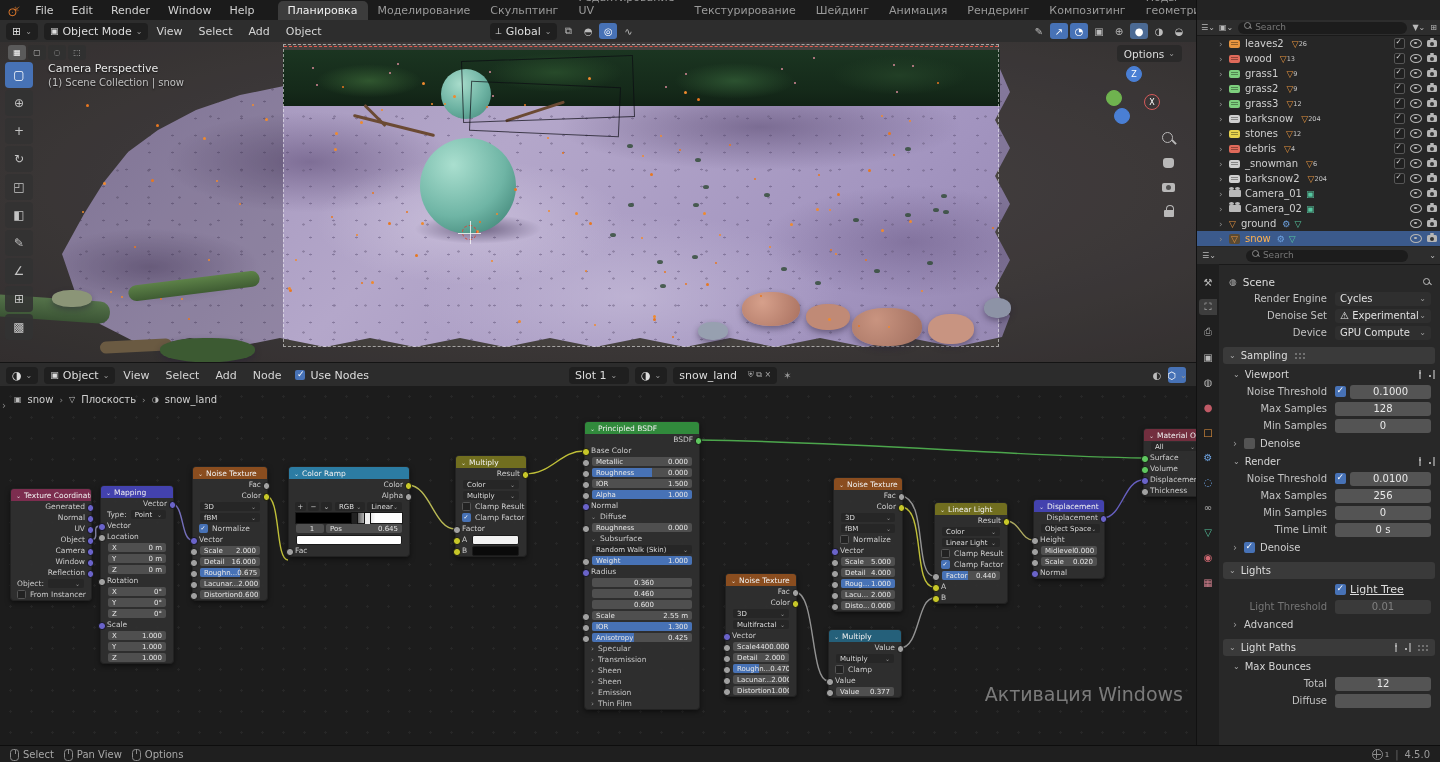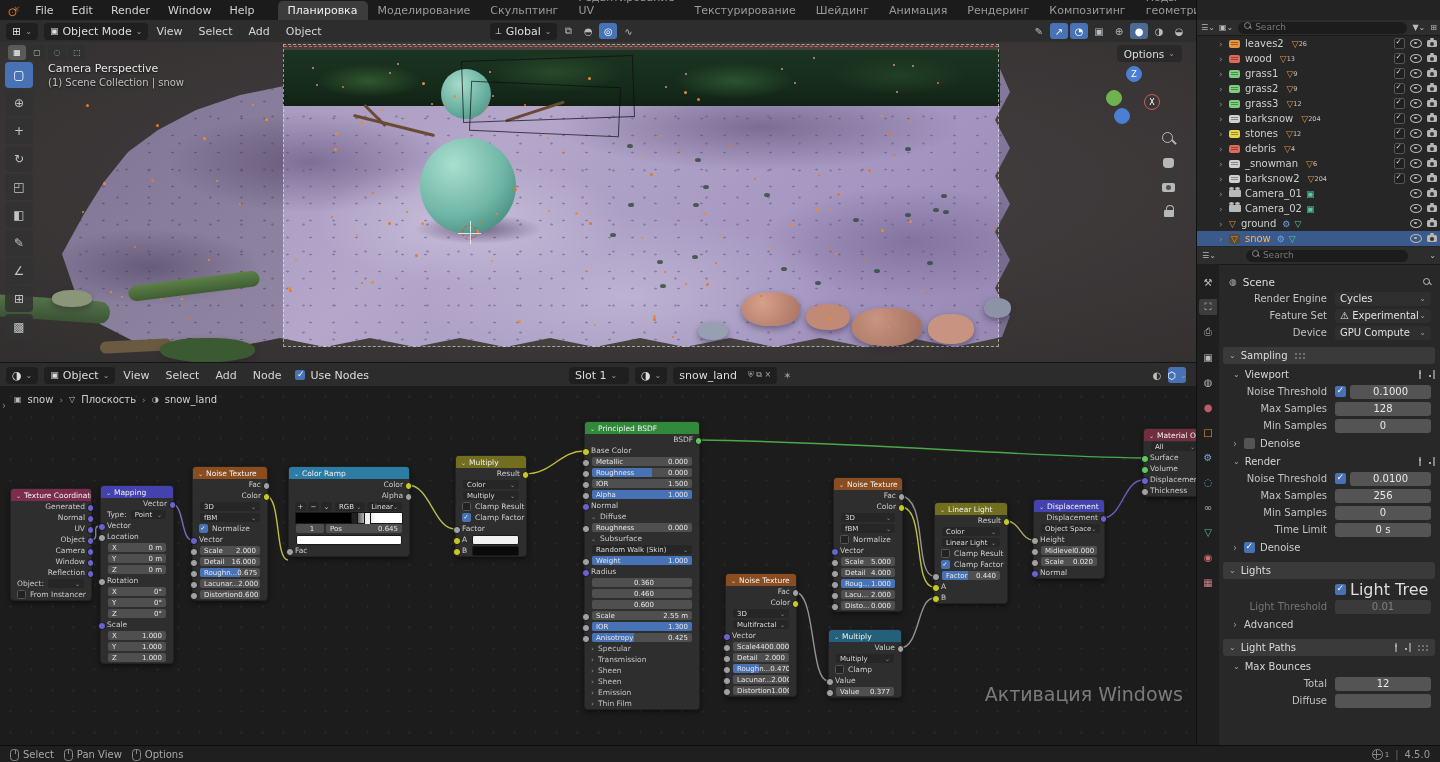--- a/index.html
+++ b/index.html
@@ -1192,21 +1192,21 @@
           <span class="pin"></span>
         </div>
         <div id="prows">
             <div class="prow">
               <span class="plabel">Render Engine</span>
               <span class="pwidget">
                 <span class="psel">Cycles</span>
               </span>
             </div>
             <div class="prow">
-              <span class="plabel">Feature Set</span>
+              <span class="plabel">Denoise Set</span>
               <span class="pwidget">
                 <span class="psel">⚠ Experimental</span>
               </span>
             </div>
             <div class="prow">
               <span class="plabel">Device</span>
               <span class="pwidget">
                 <span class="psel">GPU Compute</span>
               </span>
             </div>
@@ -1274,21 +1274,21 @@
               <span class="pchk on"></span>
               <span>Denoise</span>
             </div>
             <div class="ppanel">
               <span>Lights</span>
             </div>
             <div class="prow">
               <span class="plabel"></span>
               <span class="pwidget">
                 <span class="pchk on"></span>
-                <span style="font-size: 16px; color: rgb(221, 221, 221);">Light Tree</span>
+                <span style="font-size: 11px; color: rgb(221, 221, 221); text-decoration: underline;">Light Tree</span>
               </span>
             </div>
             <div class="prow dim">
               <span class="plabel">Light Threshold</span>
               <span class="pwidget">
                 <span class="pval">0.01</span>
               </span>
             </div>
             <div class="pcol">
               <span>Advanced</span>

